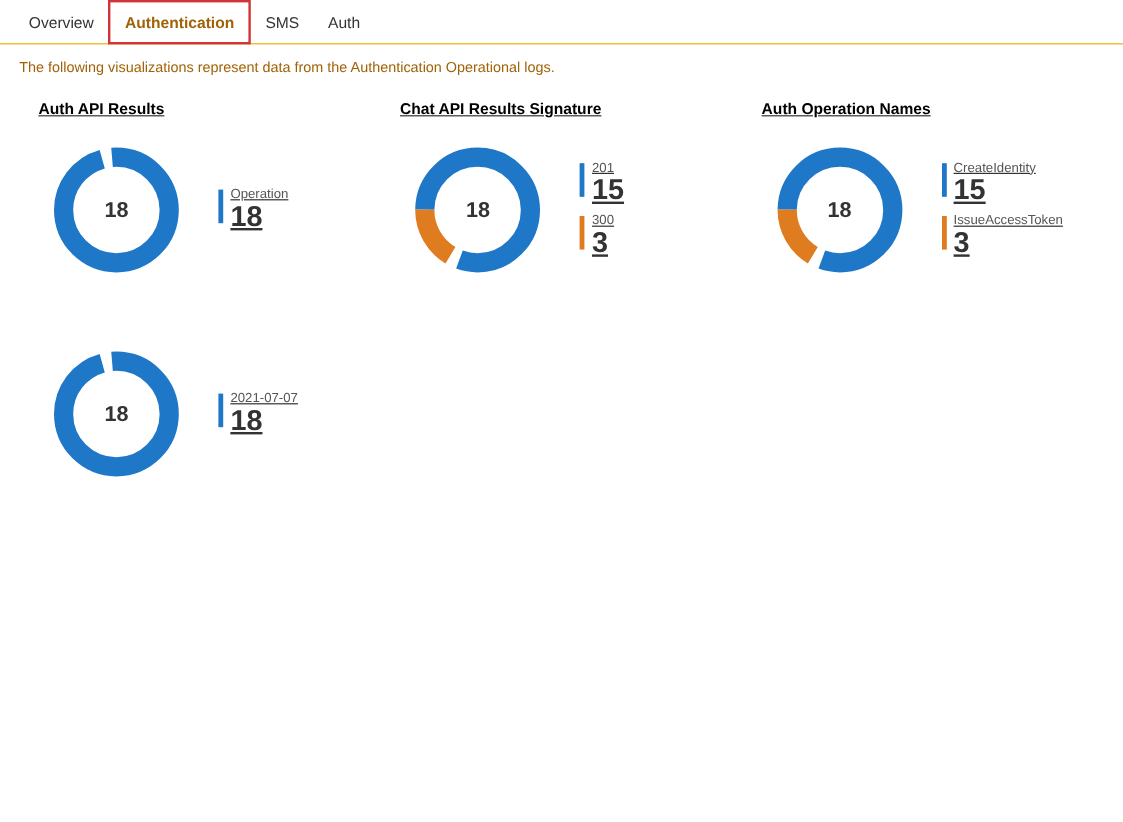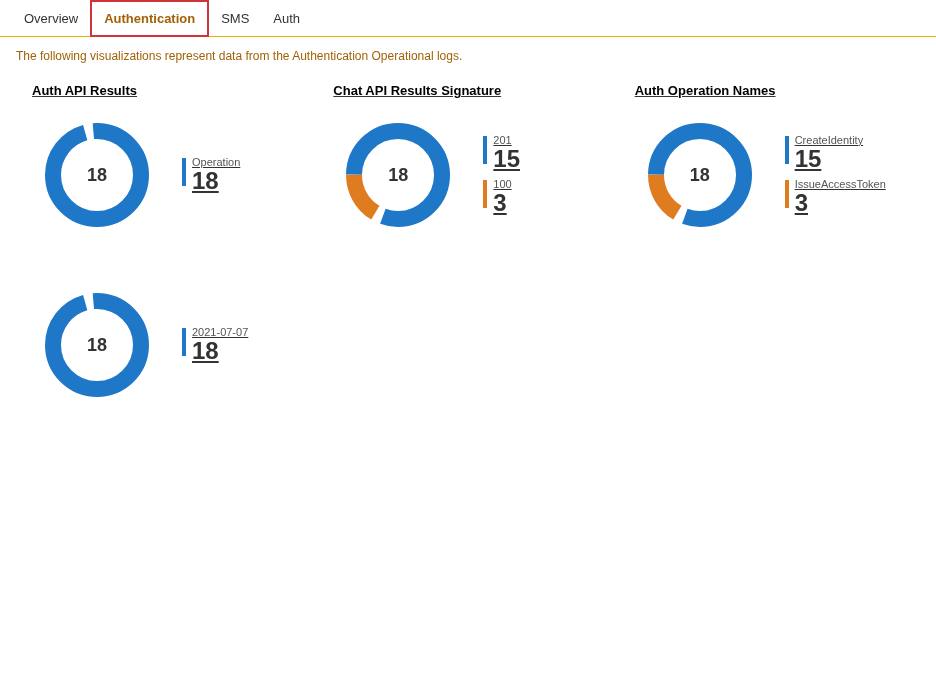--- a/index.html
+++ b/index.html
@@ -153,21 +153,21 @@
             <div class="legend-item">
               <div class="legend-bar" style="background: rgb(31, 119, 200);"></div>
               <div class="legend-text">
                 <span class="legend-label">201</span>
                 <span class="legend-value">15</span>
               </div>
             </div>
             <div class="legend-item">
               <div class="legend-bar" style="background: rgb(224, 124, 32);"></div>
               <div class="legend-text">
-                <span class="legend-label">100</span>
+                <span class="legend-label">300</span>
                 <span class="legend-value">3</span>
               </div>
             </div>
           </div>
         </div>
       </div>
       <div class="chart-section">
         <div class="chart-title">Auth Operation Names</div>
         <div class="chart-inner">
           <div class="donut-wrap"><svg viewBox="0 0 130 130" xmlns="http://www.w3.org/2000/svg">

